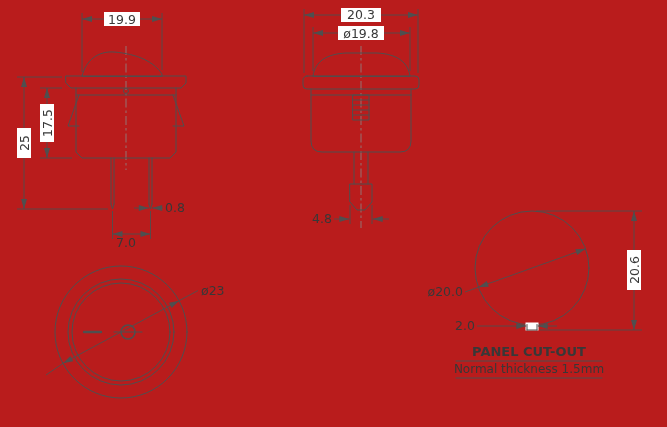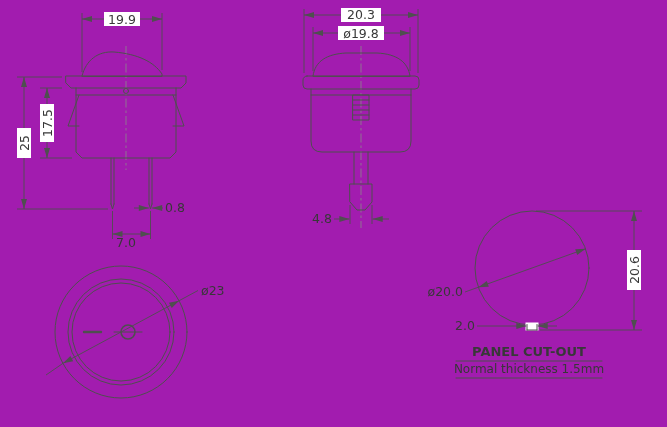--- a/index.html
+++ b/index.html
@@ -1,16 +1,16 @@
 <!DOCTYPE html>
 <html><head>
 <meta charset="utf-8">
 <style>
   html,body{margin:0;padding:0;background:#ffffff;}
-  .stage{position:relative;width:667px;height:427px;background:#a21caf;overflow:hidden;}
+  .stage{position:relative;width:667px;height:427px;background:#b91c1c;overflow:hidden;}
   svg{position:absolute;left:0;top:0;}
   .ln{stroke:#4f4f4f;stroke-width:1;fill:none;stroke-linecap:round;stroke-linejoin:round;}
   .cl{stroke:#8c8c8c;stroke-width:0.8;fill:none;stroke-dasharray:9 3 2.5 3;}
   .dim{stroke:#4f4f4f;stroke-width:0.9;fill:none;}
   .thk{stroke:#4f4f4f;stroke-width:2.4;fill:none;stroke-linecap:round;}
   text{font-family:"DejaVu Sans",sans-serif;font-size:12.5px;fill:#383838;}
   .ttl{font-weight:bold;font-size:13px;}
   .note{font-size:12px;}
   .bg{fill:#ffffff;stroke:none;}
   marker path{fill:#4f4f4f;stroke:none;}

